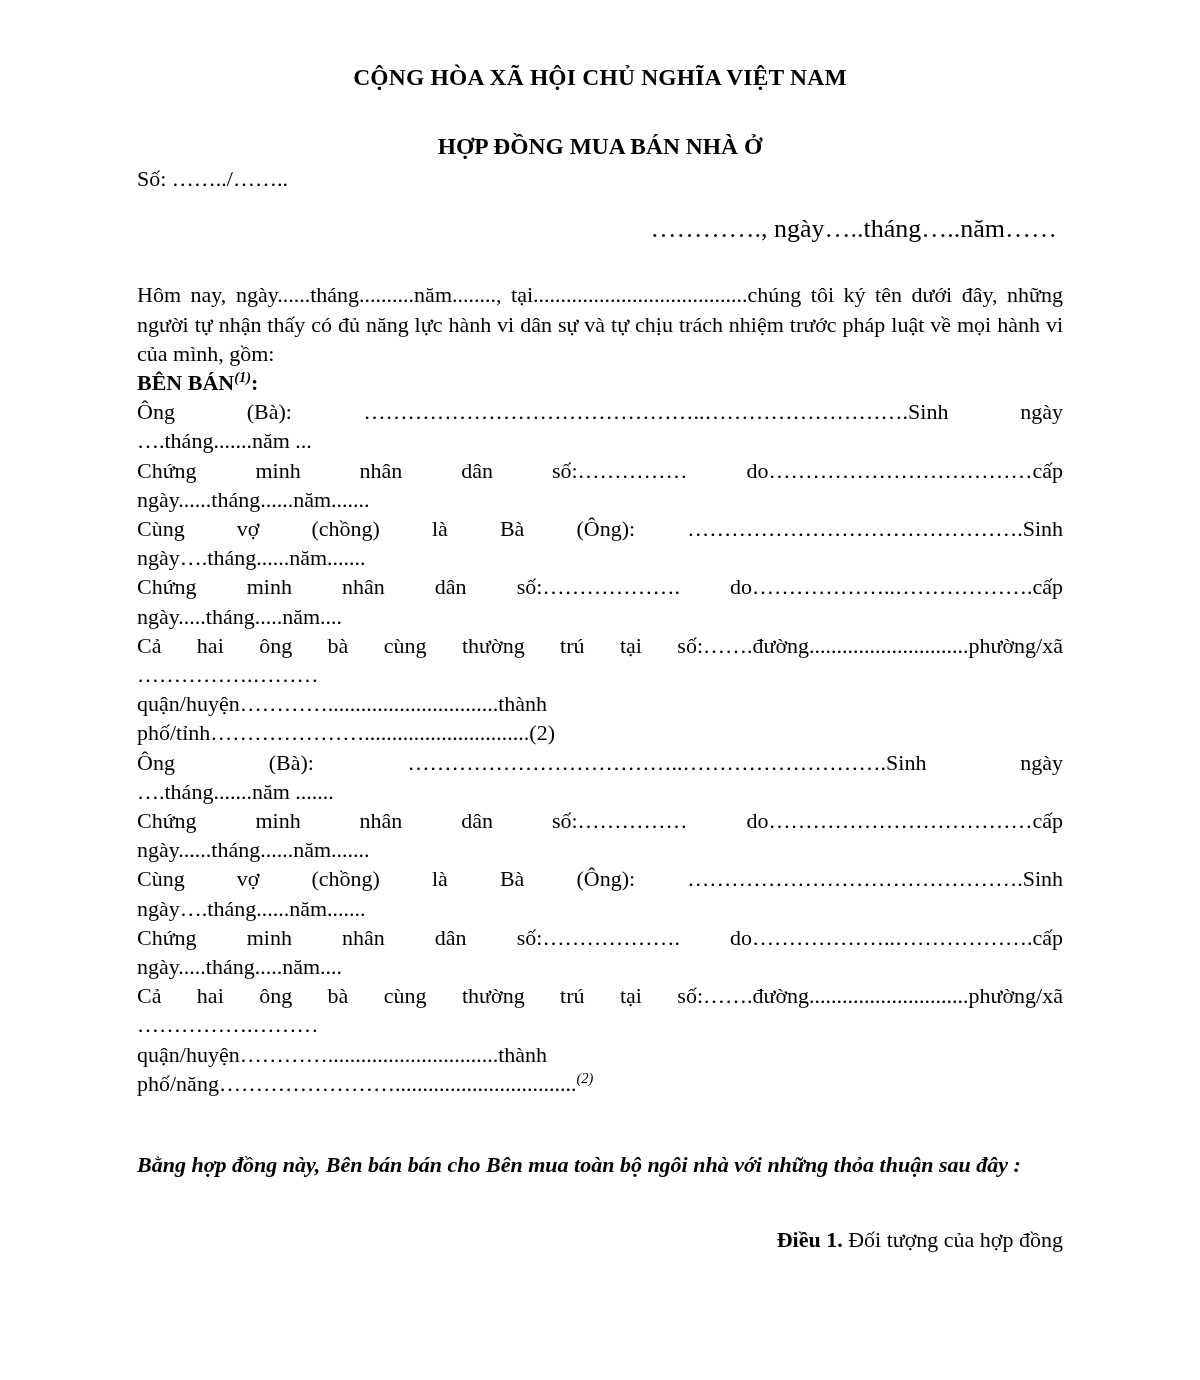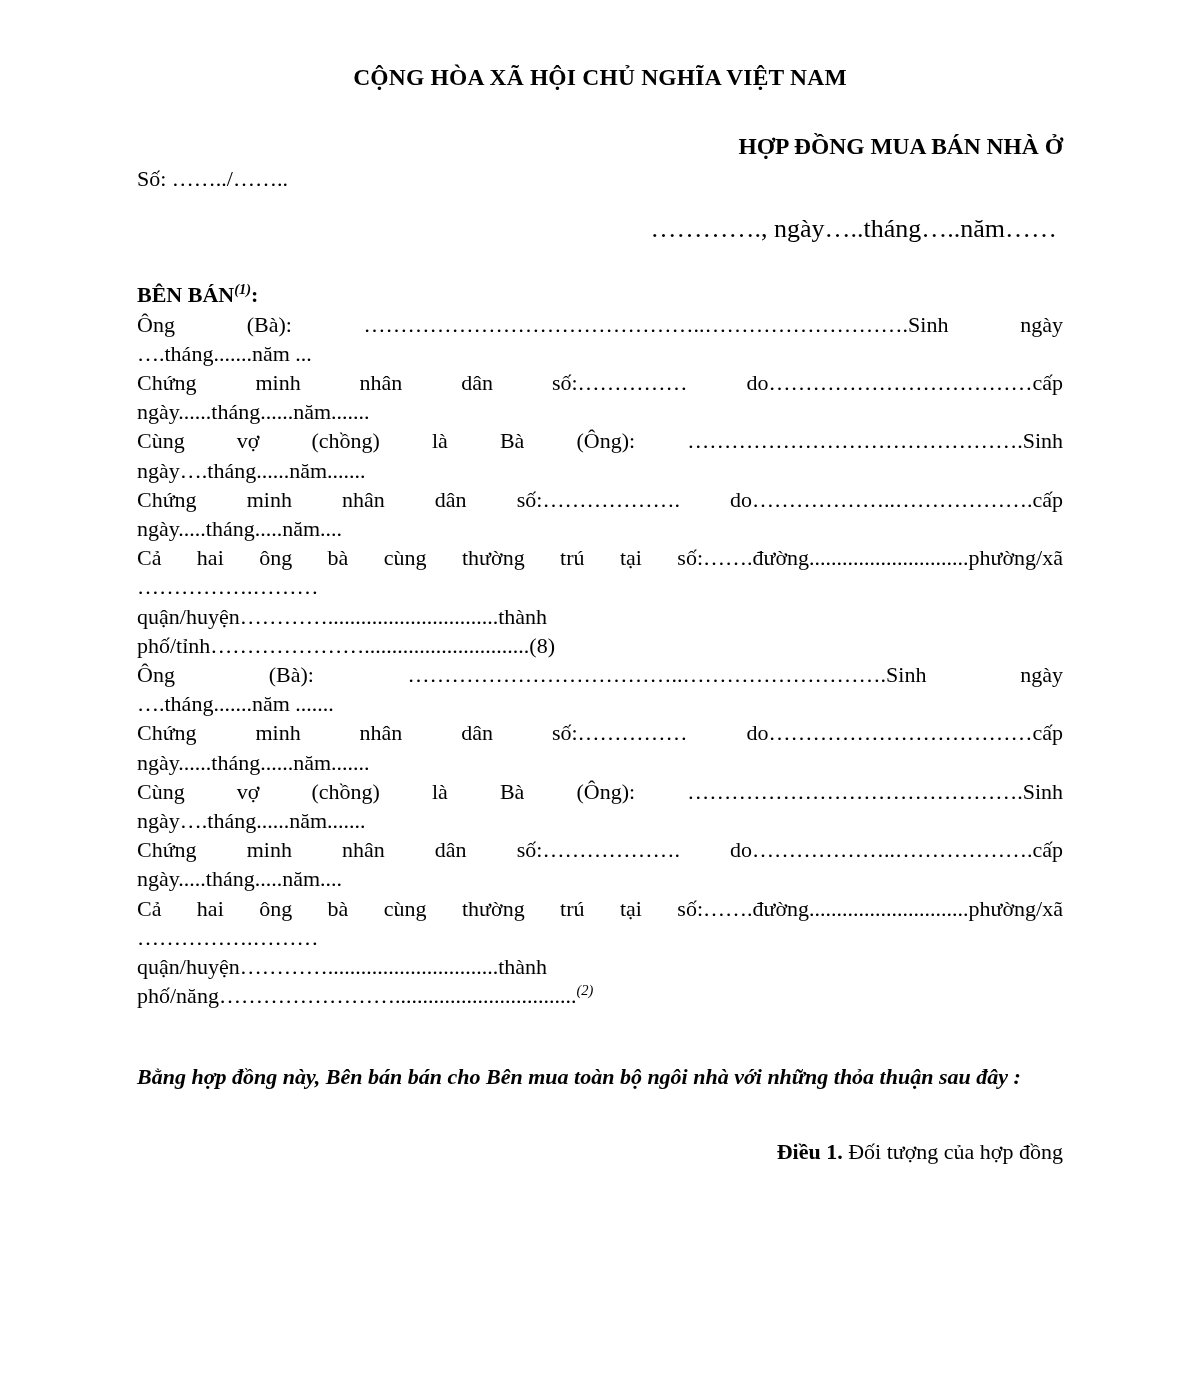--- a/index.html
+++ b/index.html
@@ -40,21 +40,21 @@
     font-weight: bold;
     line-height: 1.32;
     margin-top: 4px;
   }
   .motto-line span.u {
     text-decoration: underline;
     text-underline-offset: 2.5px;
   }
 
   .doc-title {
-    text-align: right;
+    text-align: center;
     font-size: 23.5px;
     font-weight: bold;
     margin-top: 39px;
     line-height: 1.3;
   }
   .doc-number {
     text-align: left;
     font-size: 22px;
     line-height: 1.35;
     margin-top: 2px;
@@ -138,35 +138,36 @@
   <div class="header">
     <div class="nation-line">CỘNG HÒA XÃ HỘI CHỦ NGHĨA VIỆT NAM</div>
   </div>
 
   <div class="doc-title">HỢP ĐỒNG MUA BÁN NHÀ Ở</div>
   <div class="doc-number">Số: ……../……..</div>
   <div class="place-date">…………., ngày…..tháng…..năm……</div>
 
   <div class="body-block">
 
+    <p class="para flow">Hôm nay, ngày......tháng..........năm........, tại.......................................chúng tôi ký tên dưới đây, những người tự nhận thấy có đủ năng lực hành vi dân sự và tự chịu trách nhiệm trước pháp luật về mọi hành vi của mình, gồm:</p>
 
     <p class="party-heading"><span>BÊN BÁN</span><span class="fn">(1)</span><span>:</span></p>
 
     <p class="para stretch">Ông    (Bà):     ………………………………………..……………………….Sinh    ngày</p>
     <p class="para plain">….tháng.......năm ...</p>
     <p class="para stretch">Chứng      minh      nhân      dân      số:…………… do………………………………cấp</p>
     <p class="para plain">ngày......tháng......năm.......</p>
     <p class="para stretch">Cùng    vợ    (chồng)    là    Bà    (Ông):    ……………………………………….Sinh</p>
     <p class="para plain">ngày….tháng......năm.......</p>
     <p class="para stretch">Chứng     minh     nhân     dân     số:………………. do………………..……………….cấp</p>
     <p class="para plain">ngày.....tháng.....năm....</p>
     <p class="para stretch">Cả    hai ông    bà    cùng    thường    trú    tại    số:…….đường.............................phường/xã</p>
     <p class="para plain">…………….………</p>
     <p class="para plain">quận/huyện…………...............................thành</p>
-    <p class="para plain">phố/tỉnh…………………..............................(8)</p>
+    <p class="para plain">phố/tỉnh…………………..............................(2)</p>
 
 
     <p class="para stretch">Ông     (Bà):     ………………………………..……………………….Sinh    ngày</p>
     <p class="para plain">….tháng.......năm .......</p>
     <p class="para stretch">Chứng      minh      nhân      dân      số:…………… do………………………………cấp</p>
     <p class="para plain">ngày......tháng......năm.......</p>
     <p class="para stretch">Cùng    vợ    (chồng)    là    Bà    (Ông):    ……………………………………….Sinh</p>
     <p class="para plain">ngày….tháng......năm.......</p>
     <p class="para stretch">Chứng     minh     nhân     dân     số:………………. do………………..……………….cấp</p>
     <p class="para plain">ngày.....tháng.....năm....</p>

